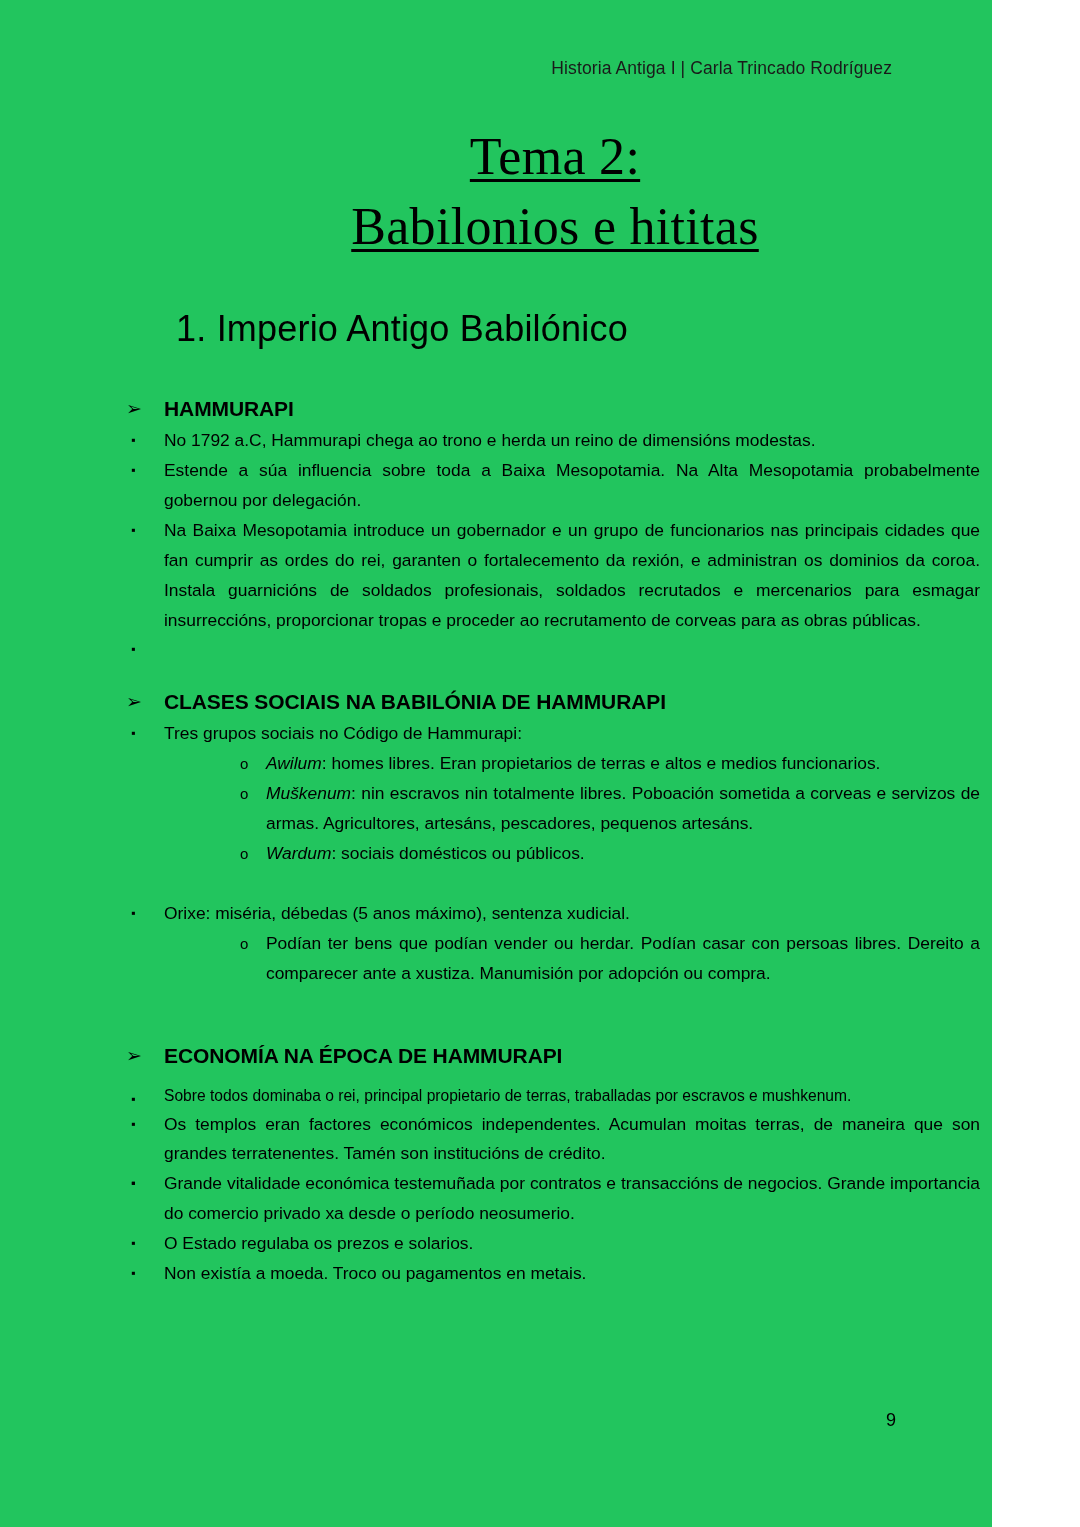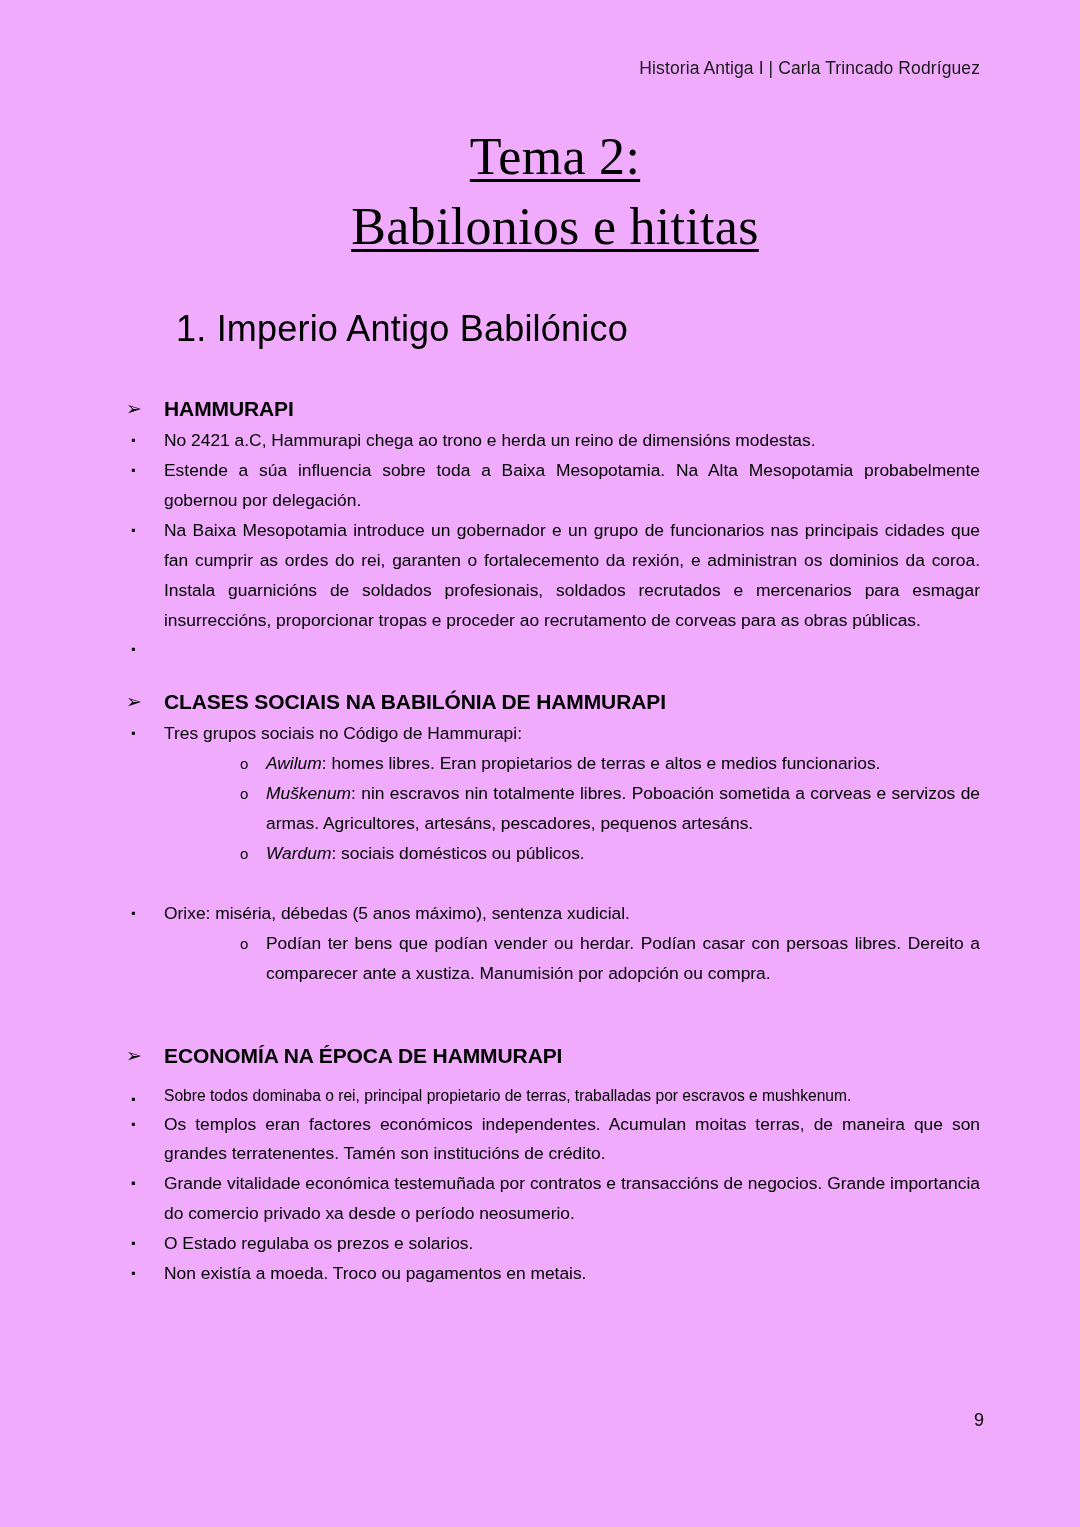--- a/index.html
+++ b/index.html
@@ -2,23 +2,23 @@
 <html><head>
 <meta charset="utf-8">
 <style>
   html, body {
     margin: 0;
     padding: 0;
     background: #ffffff;
   }
   .page {
     position: relative;
-    width: 1080px;
+    width: 992px;
     height: 1527px;
-    background: #f0abfc;
+    background: #22c55e;
     box-sizing: border-box;
     overflow: hidden;
     font-family: "Liberation Sans", sans-serif;
     color: #000000;
     padding-left: 32px;
   }
 
   
   .doc-header {
     position: absolute;
@@ -167,21 +167,21 @@
 
   <div class="content">
 
     <div class="h-item">
       <span class="arrow">➢</span>
       <span>HAMMURAPI</span>
     </div>
 
     <div class="b-item nowrap-line">
       <span class="sq">▪</span>
-      <span>No 2421 a.C, Hammurapi chega ao trono e herda un reino de dimensións modestas.</span>
+      <span>No 1792 a.C, Hammurapi chega ao trono e herda un reino de dimensións modestas.</span>
     </div>
 
     <div class="b-item">
       <span class="sq">▪</span>
       <span>Estende a súa influencia sobre toda a Baixa Mesopotamia. Na Alta Mesopotamia probabelmente gobernou por delegación.</span>
     </div>
 
     <div class="b-item">
       <span class="sq">▪</span>
       <span>Na Baixa Mesopotamia introduce un gobernador e un grupo de funcionarios nas principais cidades que fan cumprir as ordes do rei, garanten o fortalecemento da rexión, e administran os dominios da coroa. Instala guarnicións de soldados profesionais, soldados recrutados e mercenarios para esmagar insurreccións, proporcionar tropas e proceder ao recrutamento de corveas para as obras públicas.</span>

